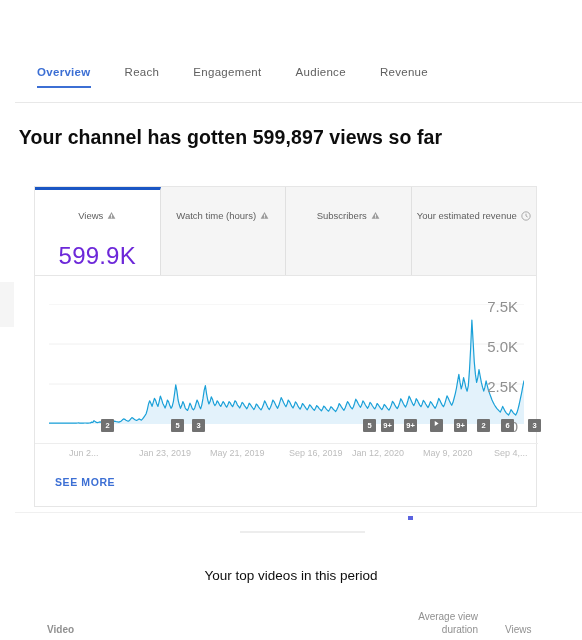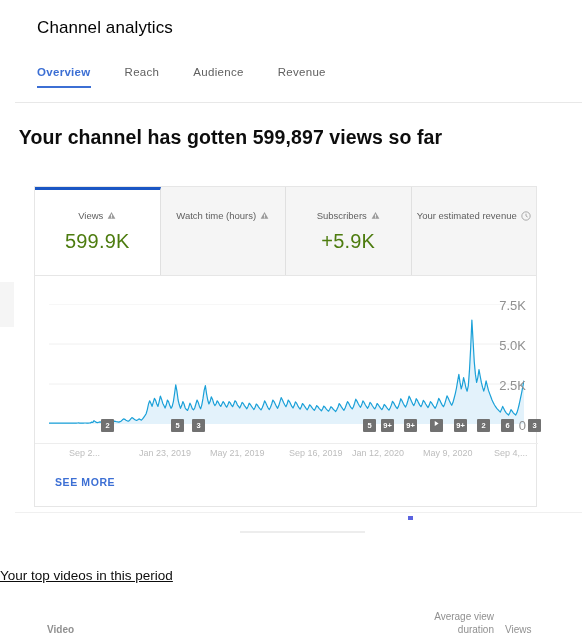--- a/index.html
+++ b/index.html
@@ -75,41 +75,41 @@
     background: #ffffff;
     border-top: 3px solid #1a56c4;
     padding-top: 15px;
   }
   .card-label {
     font-size: 9.5px; color: #606060;
     display: inline-flex; align-items: center; gap: 4px;
     justify-content: center; white-space: nowrap;
   }
   .card-value {
-    margin-top: 7px;
-    font-size: 20px; color: #4d7c0f; letter-spacing: .2px;
+    margin-top: 19px;
+    font-size: 24px; color: #6d28d9; letter-spacing: .2px;
   }
   .tri-icon { display: inline-block; width: 9px; height: 9px; }
   .clock-icon { display: inline-block; width: 10px; height: 10px; }
 
   
   .chart-card {
     position: absolute; left: 34px; top: 276px; width: 503px; height: 231px;
     background: #fff;
     border-left: 1px solid #e6e6e6;
     border-right: 1px solid #e6e6e6;
     border-bottom: 1px solid #e6e6e6;
   }
   .chart-area { position: absolute; left: 14px; top: 28px; width: 475px; height: 120px; }
   .chart-svg { display: block; width: 475px; height: 120px; }
   .ylabels {
     position: absolute; right: 6px; top: 24px; width: 46px; height: 128px;
   }
   .ylabel {
-    position: absolute; right: 4px; font-size: 13px; color: #909090; white-space: nowrap;
+    position: absolute; right: 12px; font-size: 15px; color: #909090; white-space: nowrap;
   }
   .badges-row {
     position: absolute; left: 14px; top: 143px; width: 475px; height: 16px;
   }
   .badge {
     position: absolute; top: 0;
     height: 13px; min-width: 13px; padding: 0 2px;
     background: #717171; color: #fff;
     font-size: 7.5px; line-height: 13px; text-align: center;
     border-radius: 1px; font-weight: bold;
@@ -137,44 +137,44 @@
     background: #5b63e0;
   }
   .section-rule {
     position: absolute; left: 15px; top: 512px; width: 567px; height: 1px;
     background: #f0f0f0;
   }
 
   
   .top-videos-title {
     position: absolute; left: 0; top: 568px; width: 582px;
-    text-align: left; font-size: 13.5px; color: #0d0d0d; text-decoration: underline;
+    text-align: center; font-size: 13.5px; color: #0d0d0d;
   }
   .tv-col {
     position: absolute; font-size: 10px; color: #909090;
   }
   .tv-col-video { left: 47px; top: 624px; font-weight: bold; }
   .tv-col-avd {
-    left: 420px; top: 610px; width: 74px; text-align: right; line-height: 13px;
+    left: 404px; top: 610px; width: 74px; text-align: right; line-height: 13px;
   }
   .tv-col-views { left: 505px; top: 624px; }
 </style>
 </head>
 <body>
 
 <div class="page">
 
   <div class="left-gutter-block"></div>
   <div class="left-rail-line"></div>
 
   <div class="header-card">
-    <div class="page-title">Channel analytics</div>
     <div class="tabs">
       <div class="tab active">Overview</div>
       <div class="tab">Reach</div>
+      <div class="tab">Engagement</div>
       <div class="tab">Audience</div>
       <div class="tab">Revenue</div>
     </div>
   </div>
 
   <div class="headline">Your channel has gotten 599,897 views so far</div>
 
   <div class="cards">
 
     <div class="card active">
@@ -208,21 +208,20 @@
       <div class="card-label">
         <span>Subscribers</span>
         <span class="tri-icon">
           <svg viewBox="0 0 10 10" width="9" height="9">
               <polygon points="5,1 9.3,8.6 0.7,8.6" fill="#9a9a9a"></polygon>
               <rect x="4.4" y="3.8" width="1.2" height="2.6" fill="#f5f5f5"></rect>
               <rect x="4.4" y="7" width="1.2" height="1" fill="#f5f5f5"></rect>
             </svg>
         </span>
       </div>
-      <div class="card-value">+5.9K</div>
     </div>
 
     <div class="card">
       <div class="card-label">
         <span>Your estimated revenue</span>
         <span class="clock-icon">
           <svg viewBox="0 0 12 12" width="10" height="10">
               <circle cx="6" cy="6" r="5" fill="none" stroke="#9a9a9a" stroke-width="1"></circle>
               <path d="M6 3.2V6l2 1.3" fill="none" stroke="#9a9a9a" stroke-width="1"></path>
             </svg>
@@ -264,21 +263,21 @@
         <div class="badge" style="left: 381px;"><svg viewBox="0 0 10 10" width="7" height="7" style="vertical-align:1px">
             <polygon points="2.5,1.5 8,5 2.5,8.5" fill="#fff"></polygon>
           </svg></div>
         <div class="badge" style="left: 405px;">9+</div>
         <div class="badge" style="left: 428px;">2</div>
         <div class="badge" style="left: 452px;">6</div>
         <div class="badge" style="left: 479px;">3</div>
       </div>
 
     <div class="xlabels" id="xlabels">
-        <div class="xlabel" style="left: 34px;">Sep 2...</div>
+        <div class="xlabel" style="left: 34px;">Jun 2...</div>
         <div class="xlabel" style="left: 104px;">Jan 23, 2019</div>
         <div class="xlabel" style="left: 175px;">May 21, 2019</div>
         <div class="xlabel" style="left: 254px;">Sep 16, 2019</div>
         <div class="xlabel" style="left: 317px;">Jan 12, 2020</div>
         <div class="xlabel" style="left: 388px;">May 9, 2020</div>
         <div class="xlabel" style="left: 459px;">Sep 4,...</div>
       </div>
 
     <div class="see-more">SEE MORE</div>
   </div>

